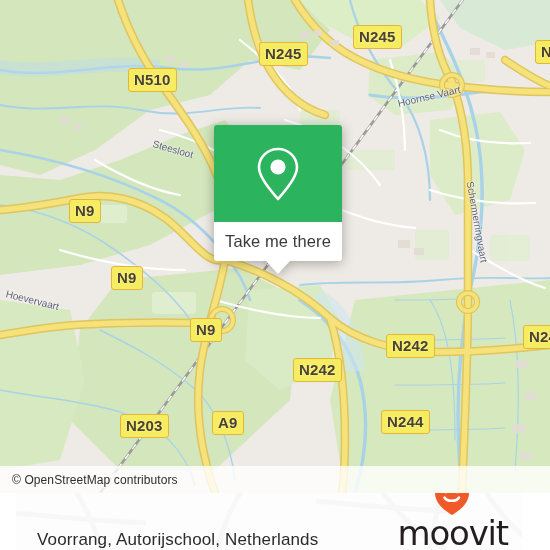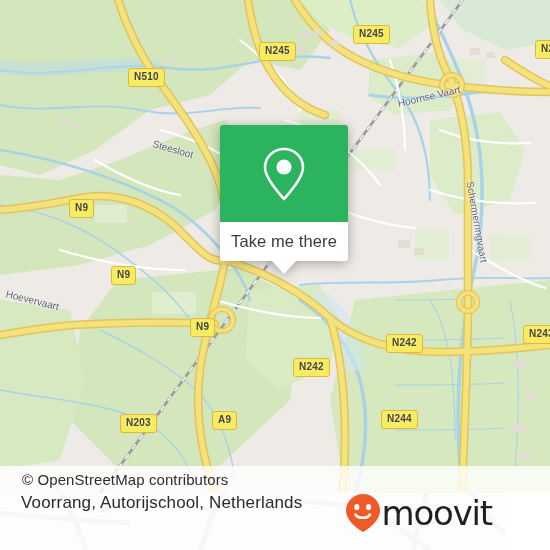--- a/index.html
+++ b/index.html
@@ -26,21 +26,21 @@
   }
   .map-canvas { position: absolute; left: 0; top: 0; width: 550px; height: 493px; }
 
   
   .shield {
     position: absolute;
     background: #f6ec62;
     border: 1.6px solid #e2b63a;
     border-radius: 3px;
     color: #4a4230;
-    font-size: 10px;
+    font-size: 15px;
     font-weight: bold;
     line-height: 1;
     padding: 3px 5px 4px 5px;
     letter-spacing: .2px;
     white-space: nowrap;
     text-shadow: 0 0 2px rgba(255,255,255,.5);
   }
 
   
   .water-label {
@@ -48,21 +48,21 @@
     color: #5a5f72;
     font-size: 10px;
     white-space: nowrap;
     font-family: "Liberation Sans", sans-serif;
     text-shadow: 0 0 3px rgba(255,255,255,.95), 0 0 2px rgba(255,255,255,.95);
   }
 
   
   .popup {
     position: absolute;
-    left: 200px; top: 125px;
+    left: 194px; top: 125px;
     width: 148px;
     filter: drop-shadow(0 2px 6px rgba(0,0,0,.30));
     padding-left: 20px;
   }
   .popup-head {
     background: #2bb35e;
     height: 97px;
     border-radius: 3px 3px 0 0;
     display: flex;
     align-items: center;
@@ -98,35 +98,35 @@
     position: absolute;
     left: 0;
     bottom: 0;
     width: 100%;
     height: 27px;
     background: rgba(255,255,255,.80);
     display: flex;
     align-items: center;
   }
   .attribution-text {
-    font-size: 15px;
+    font-size: 12px;
     color: #2d2d2d;
-    padding-left: 22px;
+    padding-left: 12px;
     letter-spacing: .1px;
   }
 
   
   .footer {
     position: absolute;
-    left: 0; top: 493px;
+    left: 16px; top: 493px;
     width: 506px; height: 57px;
     background: #fdfdfd;
     overflow: hidden;
     display: flex;
-    align-items: flex-start;
+    align-items: flex-end;
     justify-content: space-between;
   }
   .footer-watermark {
     position: absolute;
     left: 0; top: 0; width: 550px; height: 57px;
     opacity: .22;
   }
   .footer-title {
     position: relative;
     font-size: 17px;
@@ -134,20 +134,21 @@
     padding-left: 21px;
     letter-spacing: .15px;
     z-index: 2;
   }
   .brand {
     position: relative;
     display: flex;
     align-items: center;
     padding-right: 14px;
     z-index: 2;
+    flex-direction: column;
   }
   .brand-wordmark {
     font-size: 34px;
     color: #231f20;
     letter-spacing: -1.2px;
     line-height: 1;
     font-weight: normal;
     margin-left: 1px;
     font-family: "DejaVu Sans", sans-serif;
   }

